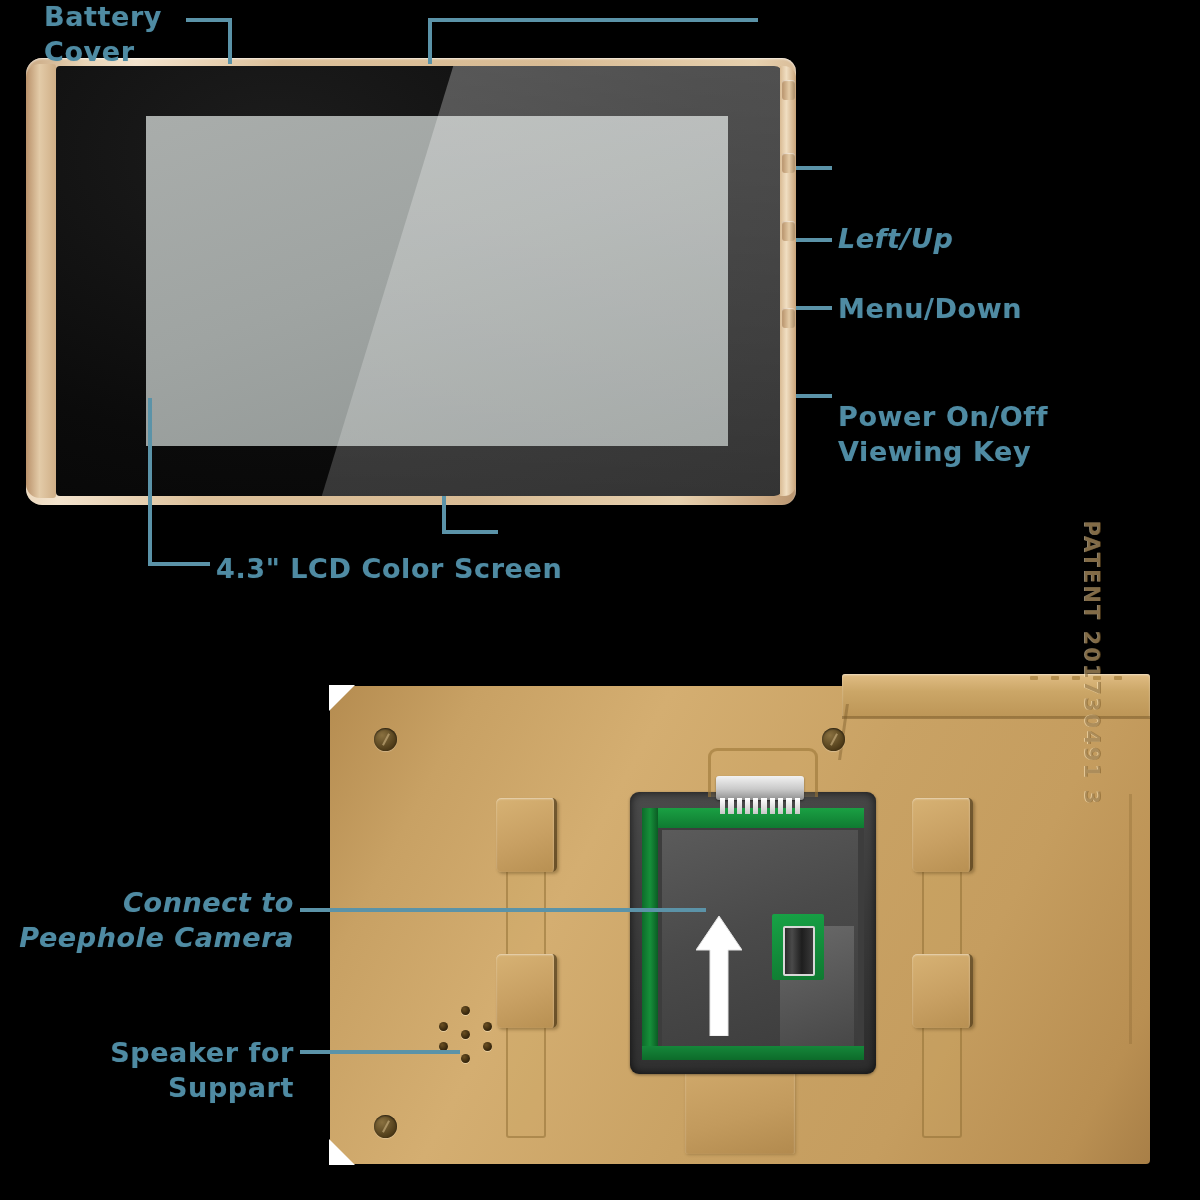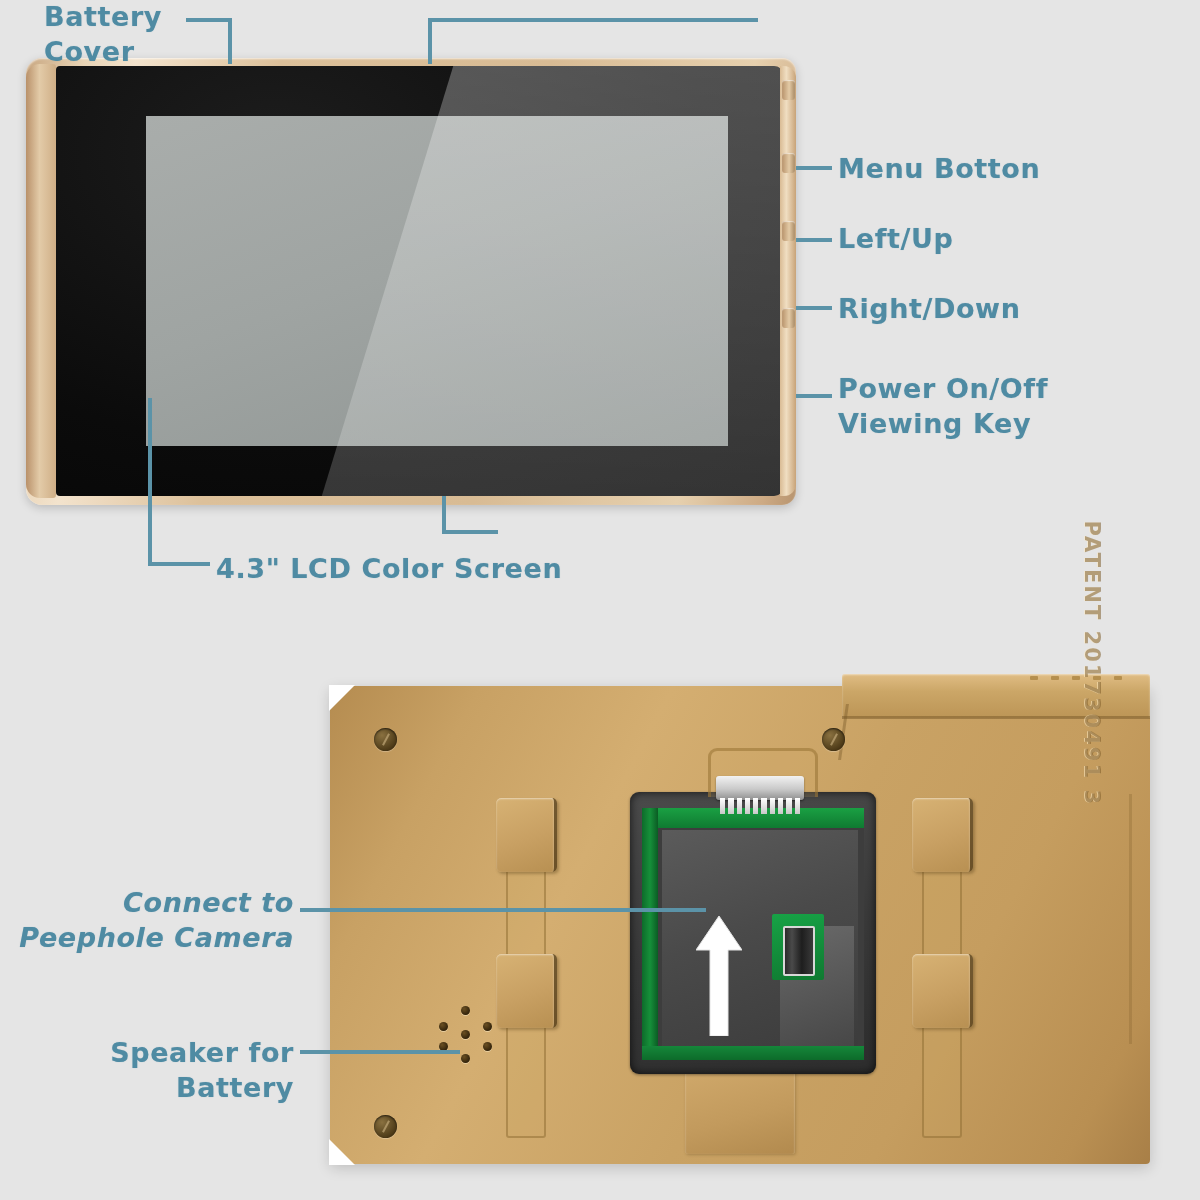--- a/index.html
+++ b/index.html
@@ -8,21 +8,21 @@
     padding: 0;
     background: #ffffff;
   }
   body {
     font-family: "DejaVu Sans", sans-serif;
   }
   #stage {
     position: relative;
     width: 1200px;
     height: 1200px;
-    background: #e5e5e5;
+    background: #000000;
     overflow: hidden;
   }
 
   
   .label {
     position: absolute;
     color: #4f8ba3;
     font-family: "DejaVu Sans", sans-serif;
     font-size: 27px;
     font-weight: 600;
@@ -391,30 +391,29 @@
   </div>
 
   <div class="label" style="left:44px; top:0px;">Battery
 Cover</div>
   <div class="lead-h" style="left:186px; top:18px; width:46px;"></div>
   <div class="lead-v" style="left:228px; top:18px; height:46px;"></div>
 
   <div class="lead-v" style="left:428px; top:18px; height:46px;"></div>
   <div class="lead-h" style="left:428px; top:18px; width:330px;"></div>
 
-  <div class="label" style="left:838px; top:152px;">Menu Botton</div>
   <div class="lead-h" style="left:796px; top:166px; width:36px;"></div>
 
-  <div class="label" style="left:838px; top:222px;">Left/Up</div>
+  <div class="label" style="left:838px; top:222px;font-style:italic;">Left/Up</div>
   <div class="lead-h" style="left:796px; top:238px; width:36px;"></div>
 
-  <div class="label" style="left:838px; top:292px;">Right/Down</div>
+  <div class="label" style="left:838px; top:292px;">Menu/Down</div>
   <div class="lead-h" style="left:796px; top:306px; width:36px;"></div>
 
-  <div class="label" style="left:838px; top:372px;">Power On/Off
+  <div class="label" style="left:838px; top:400px;">Power On/Off
 Viewing Key</div>
   <div class="lead-h" style="left:796px; top:394px; width:36px;"></div>
 
   <div class="lead-v" style="left:442px; top:496px; height:38px;"></div>
   <div class="lead-h" style="left:442px; top:530px; width:56px;"></div>
 
   <div class="label" style="left:216px; top:552px;">4.3" LCD Color Screen</div>
   <div class="lead-v" style="left:148px; top:398px; height:168px;"></div>
   <div class="lead-h" style="left:148px; top:562px; width:62px;"></div>
 
@@ -495,16 +494,16 @@
         </svg>
       </div>
     </div>
   </div>
 
   <div class="label right-align" style="left:12px; top:886px; width:282px;font-style:italic;">Connect to
 Peephole Camera</div>
   <div class="lead-h" style="left:300px; top:908px; width:406px;"></div>
 
   <div class="label right-align" style="left:12px; top:1036px; width:282px;">Speaker for
-Battery</div>
+Suppart</div>
   <div class="lead-h" style="left:300px; top:1050px; width:160px;"></div>
 
 </div>
 
 </body></html>

